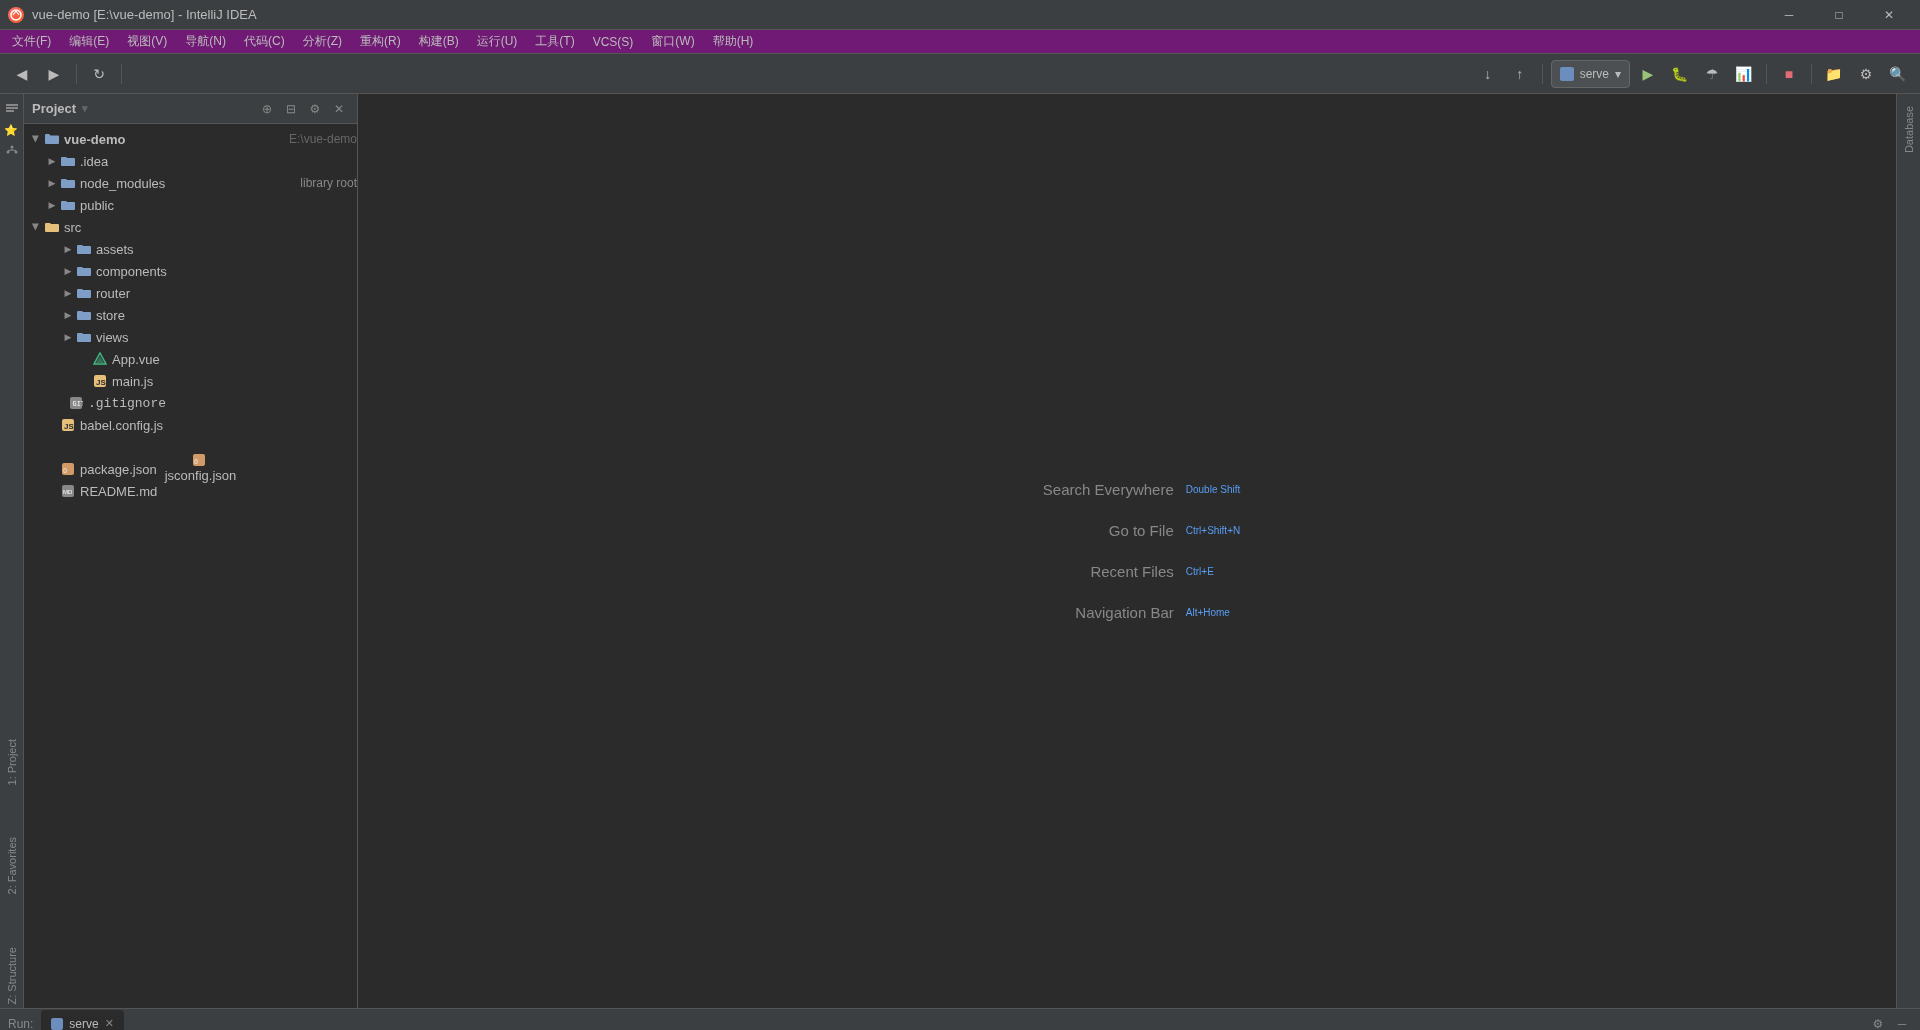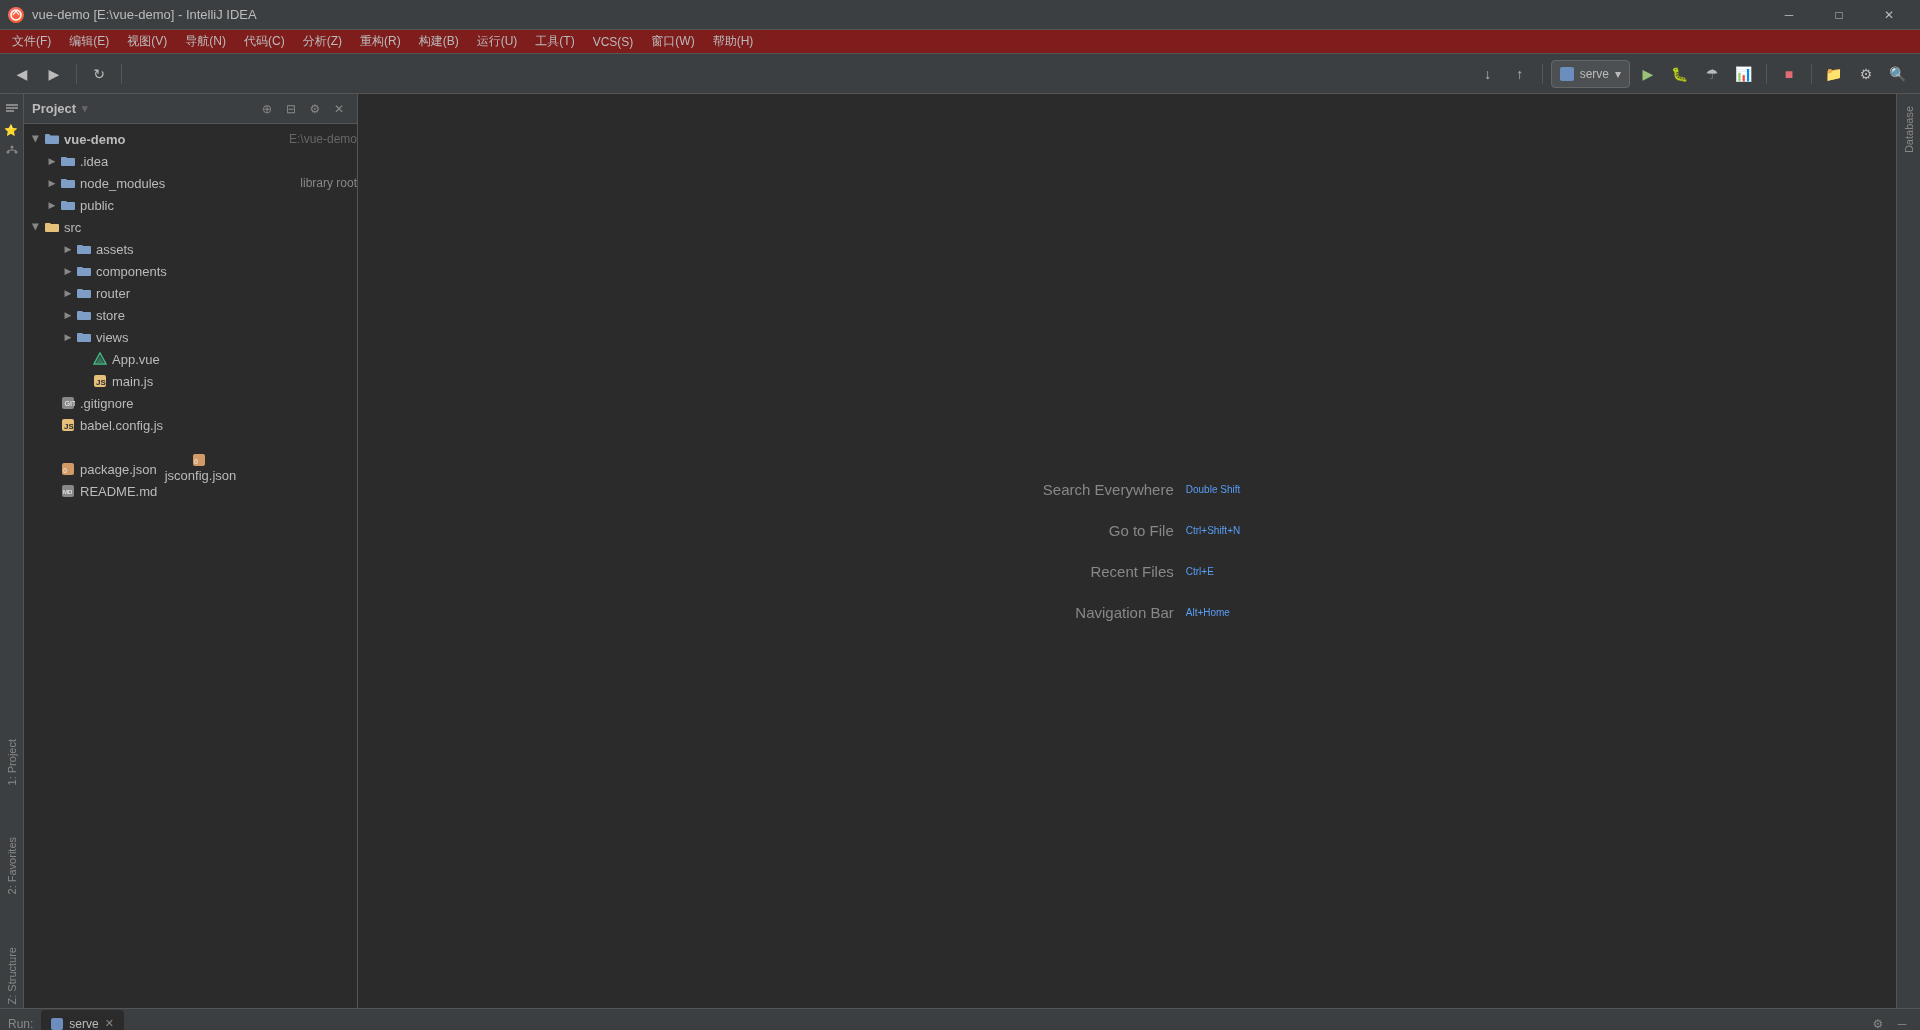--- a/index.html
+++ b/index.html
@@ -55,21 +55,21 @@
       align-items: center;
       justify-content: center;
       color: #bbbbbb;
       font-size: 12px;
       cursor: pointer;
     }
 
     
     .menu-bar {
       height: 24px;
-      background: #7f1d1d;
+      background: #701a75;
       display: flex;
       align-items: center;
       padding: 0 4px;
       border-bottom: 1px solid #555;
       gap: 2px;
     }
     .menu-item {
       padding: 2px 8px;
       color: #bbbbbb;
       font-size: 12px;
@@ -610,21 +610,21 @@
         <div class="tree-arrow" style="visibility:hidden;">▶</div>
         <div class="tree-icon js-icon">
           <svg width="14" height="14" viewBox="0 0 14 14">
               <rect x="1" y="1" width="12" height="12" rx="2" fill="#e6c07b"></rect>
               <text x="3" y="11" font-size="8" fill="#2b2b2b" font-weight="bold">JS</text>
             </svg>
         </div>
         <span class="tree-label">main.js</span>
       </div>
 
-      <div class="tree-item" style="padding-left: 20px;">
+      <div class="tree-item" style="padding-left: 28px; font-family: Liberation Mono, monospace;">
         <div class="tree-arrow" style="visibility:hidden;">▶</div>
         <div class="tree-icon git-icon">
           <svg width="14" height="14" viewBox="0 0 14 14">
               <rect x="1" y="1" width="12" height="12" rx="2" fill="#888"></rect>
               <text x="3.5" y="10" font-size="7" fill="#fff">GIT</text>
             </svg>
         </div>
         <span class="tree-label">.gitignore</span>
       </div>
 

